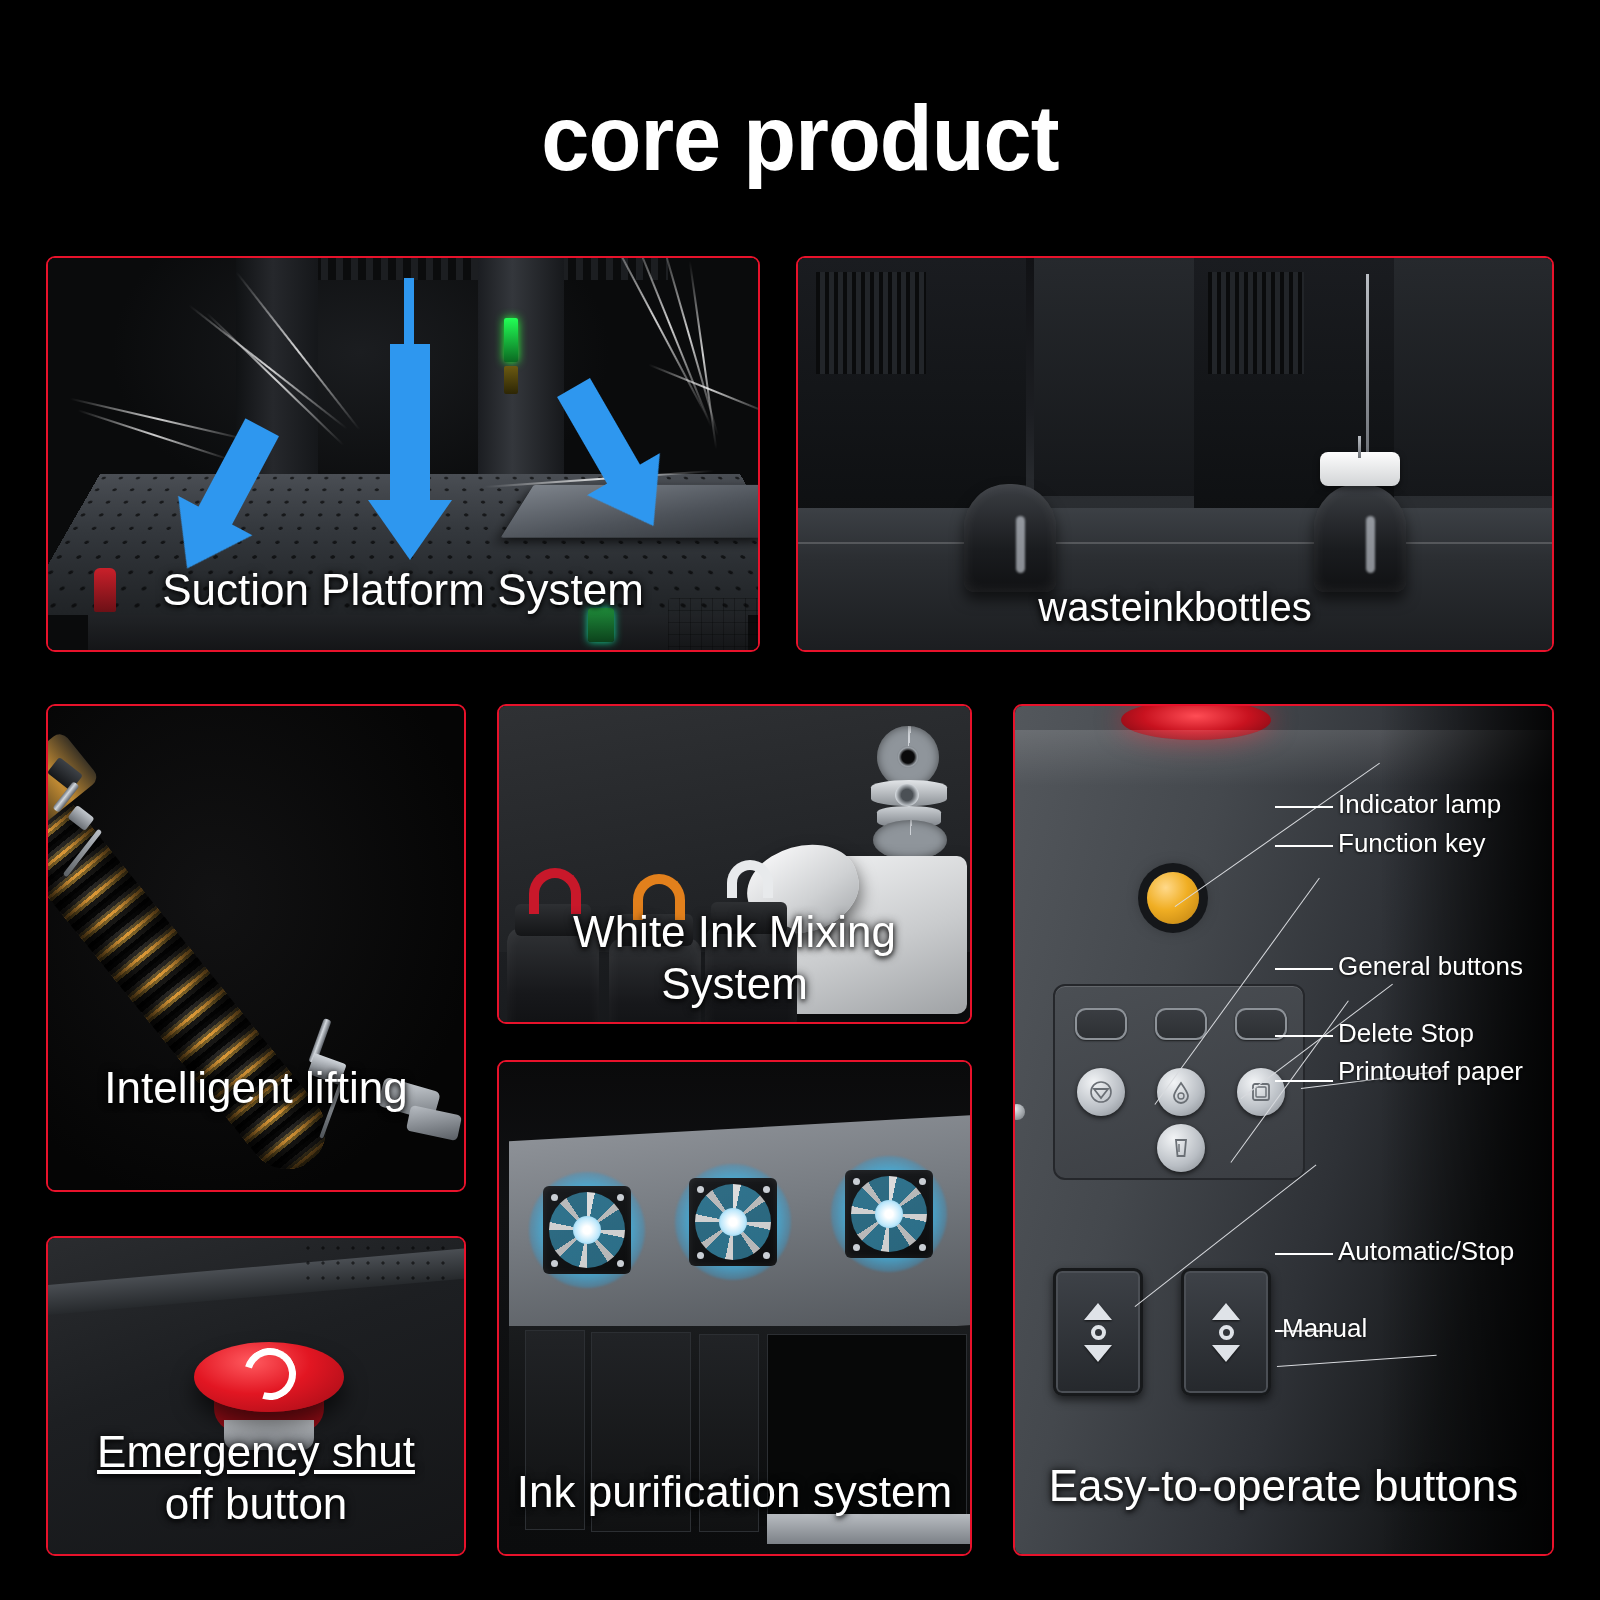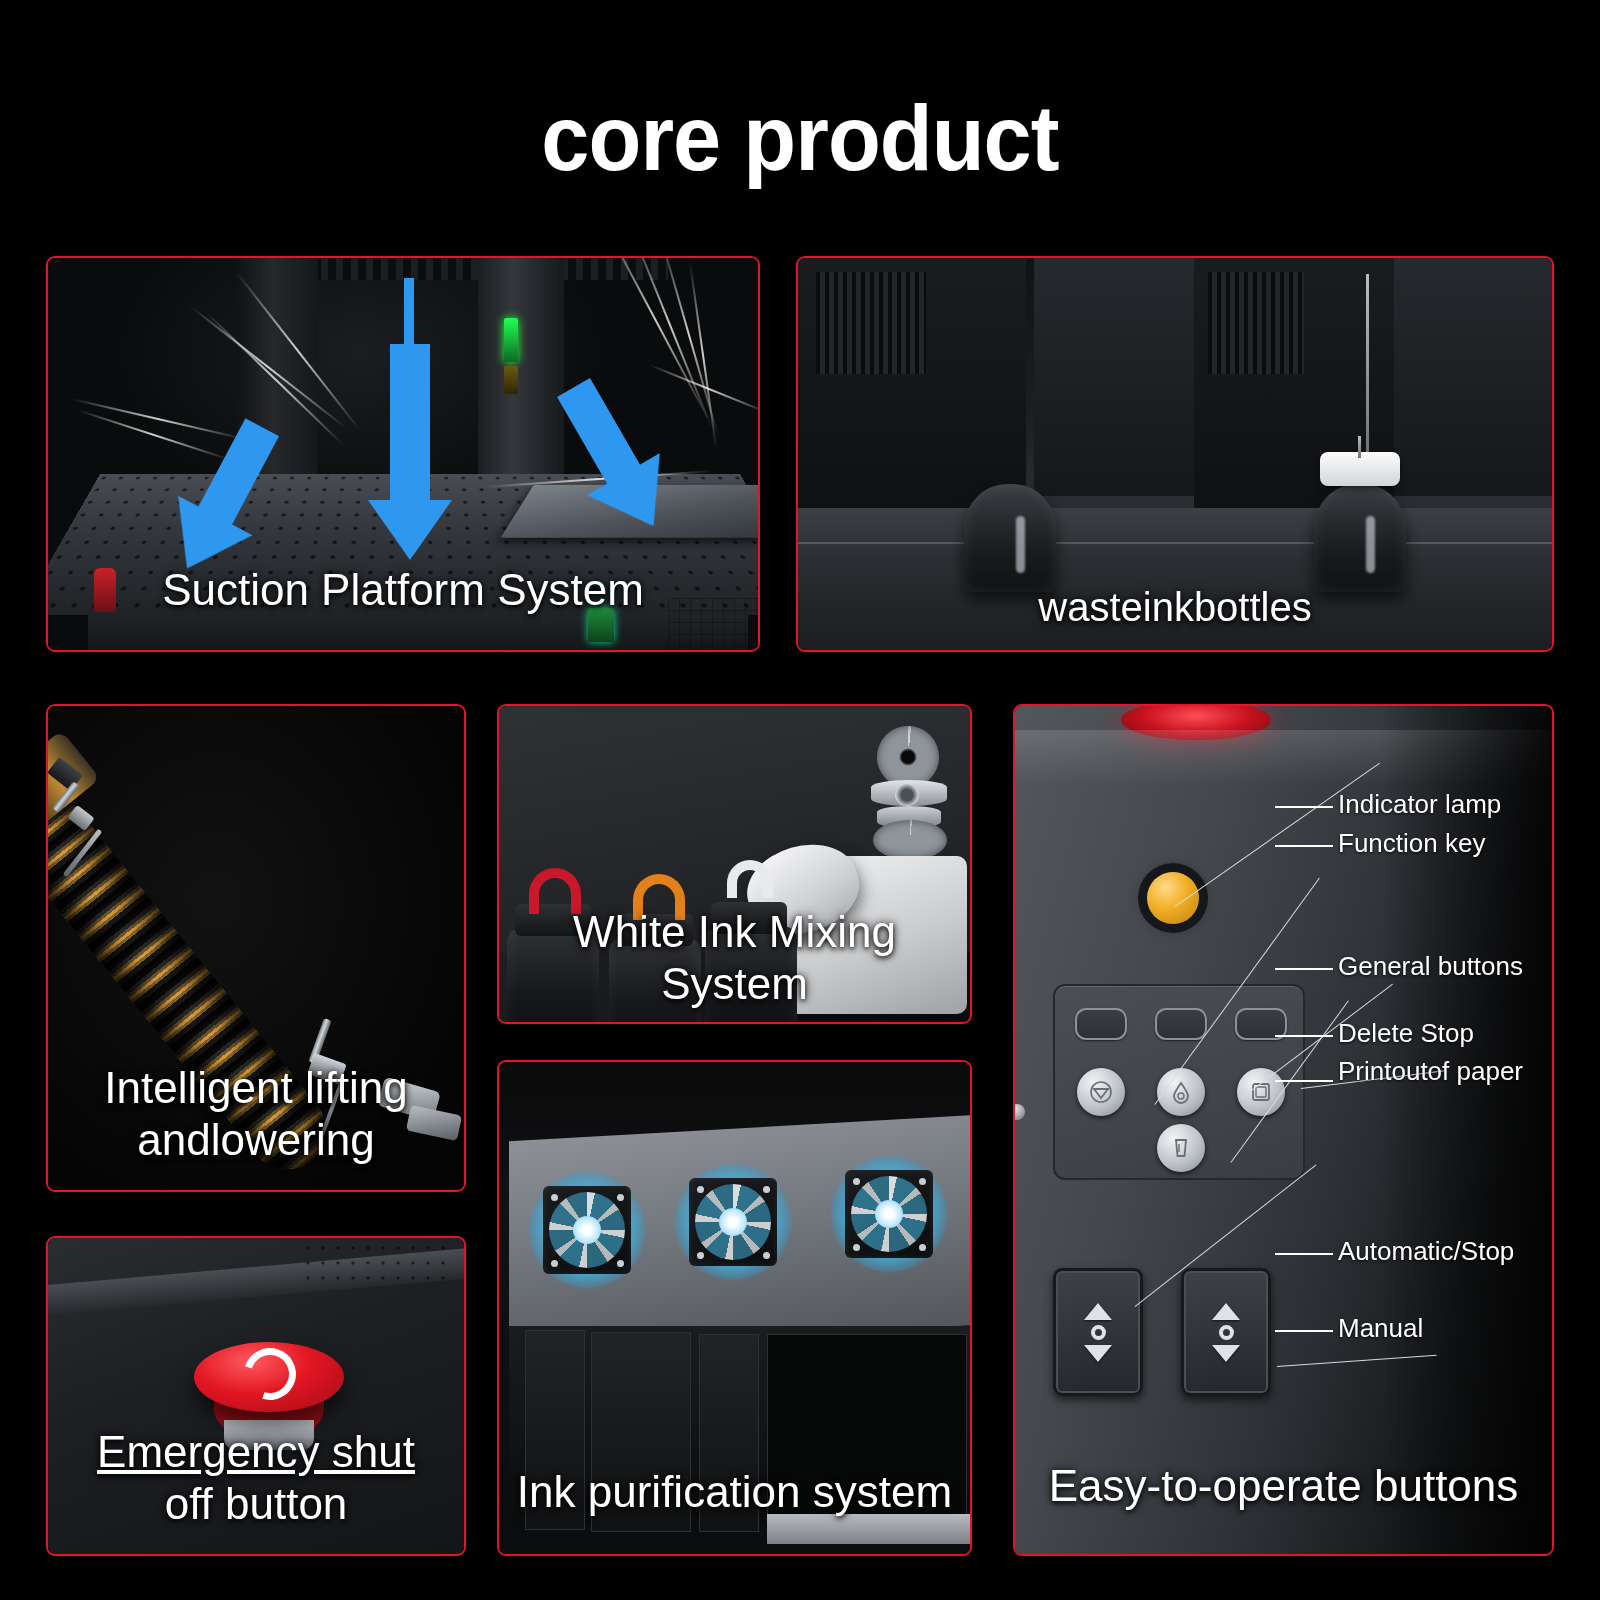--- a/index.html
+++ b/index.html
@@ -285,21 +285,20 @@
       <div class="fitting-blk" style="left:22px;top:104px;width:22px;height:16px;background:linear-gradient(180deg,#c2c7cd,#6b7076);transform:rotate(38deg);"></div>
       <div class="fitting" style="left:32px;top:118px;height:58px;width:5px;background:linear-gradient(180deg,#b9bec4,#5d6267);transform:rotate(38deg);"></div>
 
       <div class="fitting" style="left:268px;top:312px;height:46px;transform:rotate(20deg);"></div>
       <div class="fitting-blk" style="left:262px;top:352px;width:34px;height:22px;background:linear-gradient(180deg,#cfd4da,#70757b);transform:rotate(20deg);"></div>
       <div class="fitting" style="left:282px;top:370px;height:64px;width:4px;background:linear-gradient(180deg,#aeb3b9,#4f5459);transform:rotate(20deg);"></div>
       <div class="fitting-blk" style="left:332px;top:378px;width:58px;height:30px;background:linear-gradient(160deg,#d4d9de,#6f747a);border-radius:6px;transform:rotate(16deg);"></div>
       <div class="fitting-blk" style="left:360px;top:404px;width:52px;height:26px;background:linear-gradient(160deg,#b9bec4,#585d63);border-radius:5px;transform:rotate(12deg);"></div>
     </div>
     <div class="caption big" style="top:352px;">Intelligent lifting</div>
-    <div class="caption big" style="top:404px;">andlowering</div>
   </div>
 
   <div class="panel" id="p4">
     <div class="panel-art">
       <div class="p4-bg"></div>
       <div class="p4-wall"></div>
 
       <div class="gear" style="left:378px;top:20px;width:62px;height:62px;"></div>
       <div class="gear-hub" style="left:398px;top:40px;width:22px;height:22px;"></div>
       <div class="disc" style="left:372px;top:74px;width:76px;height:26px;"></div>
@@ -466,15 +465,15 @@
   <div class="lead" style="left:1275px;top:1035px;width:58px;"></div>
   <div class="callout-label" style="left:1338px;top:1018px;">Delete Stop</div>
 
   <div class="lead" style="left:1275px;top:1080px;width:58px;"></div>
   <div class="callout-label" style="left:1338px;top:1056px;">Printoutof paper</div>
 
   <div class="lead" style="left:1275px;top:1253px;width:58px;"></div>
   <div class="callout-label" style="left:1338px;top:1236px;">Automatic/Stop</div>
 
   <div class="lead" style="left:1275px;top:1330px;width:58px;"></div>
-  <div class="callout-label" style="left:1338px;top:1313px;">Manual</div>
+  <div class="callout-label" style="left:1282px;top:1313px;">Manual</div>
 
 </div>
 
 </body></html>

